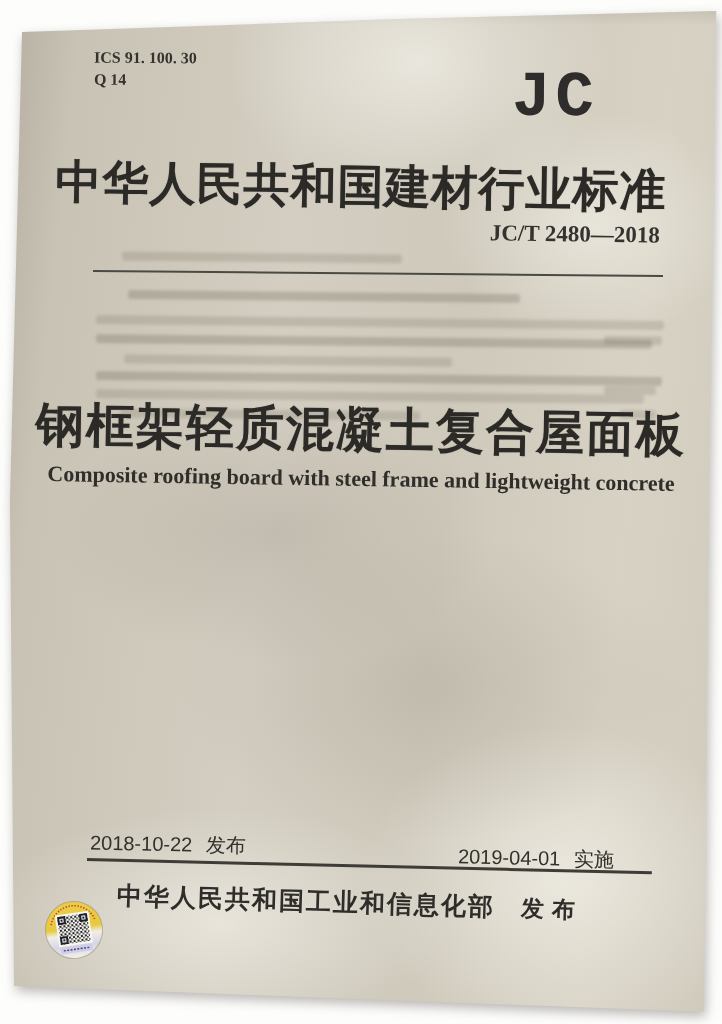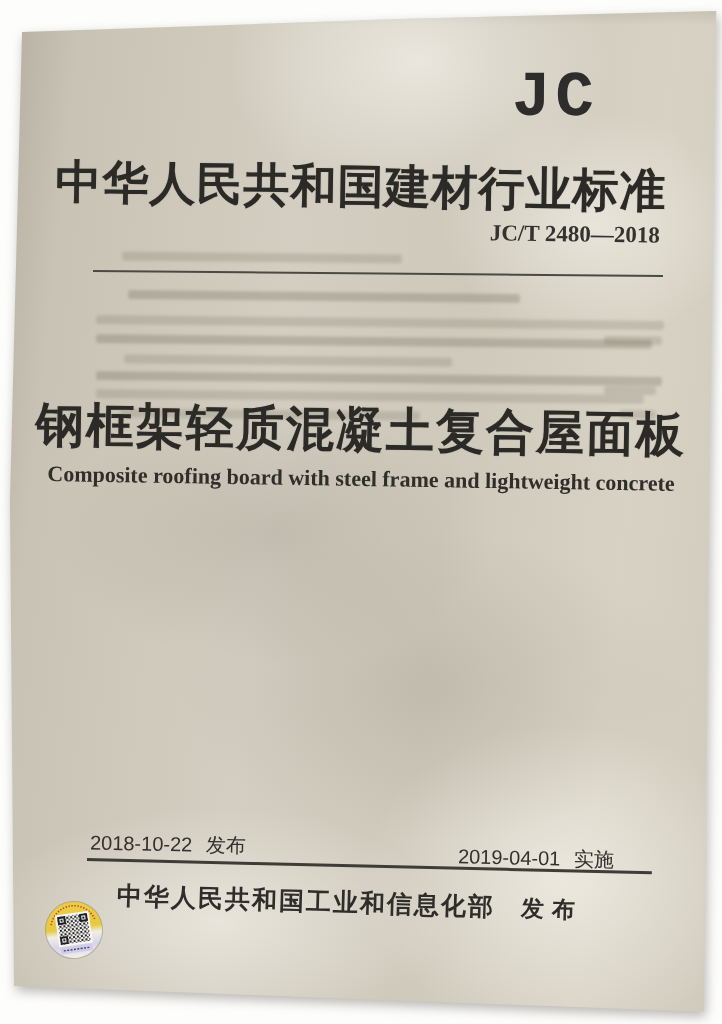--- a/index.html
+++ b/index.html
@@ -60,20 +60,24 @@
   .sticker{position:absolute;left:44px;top:900px;width:60px;height:60px;transform:rotate(-8deg);}
 </style>
 </head>
 <body>
 
 <div class="photo">
   <div class="page-wrap">
     <div class="page">
       <div class="layer">
 
+        <div class="txt ics">
+          <div>ICS 91. 100. 30</div>
+          <div>Q 14</div>
+        </div>
 
         <div class="txt logo">JC</div>
 
         <div class="txt cat-title">中华人民共和国建材行业标准</div>
 
         <div class="txt std-num">JC/T 2480—2018</div>
 
         <div class="rule-top"></div>
 
         <div>

